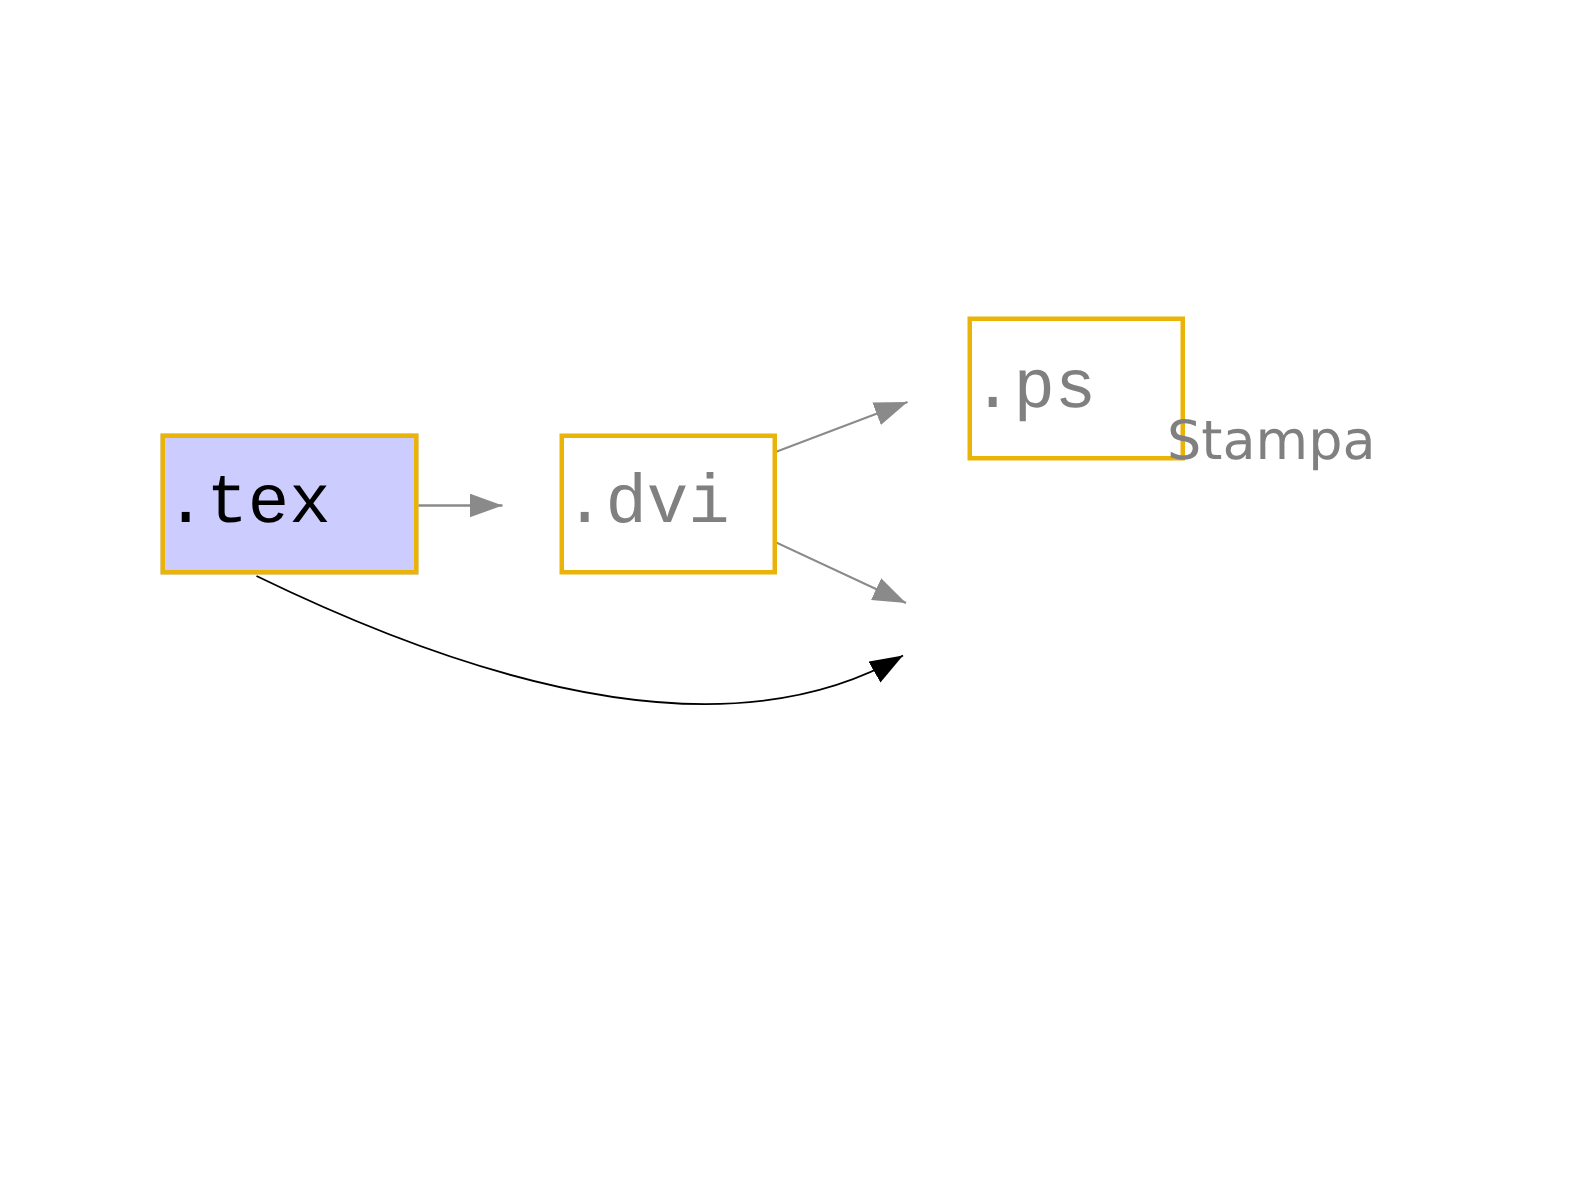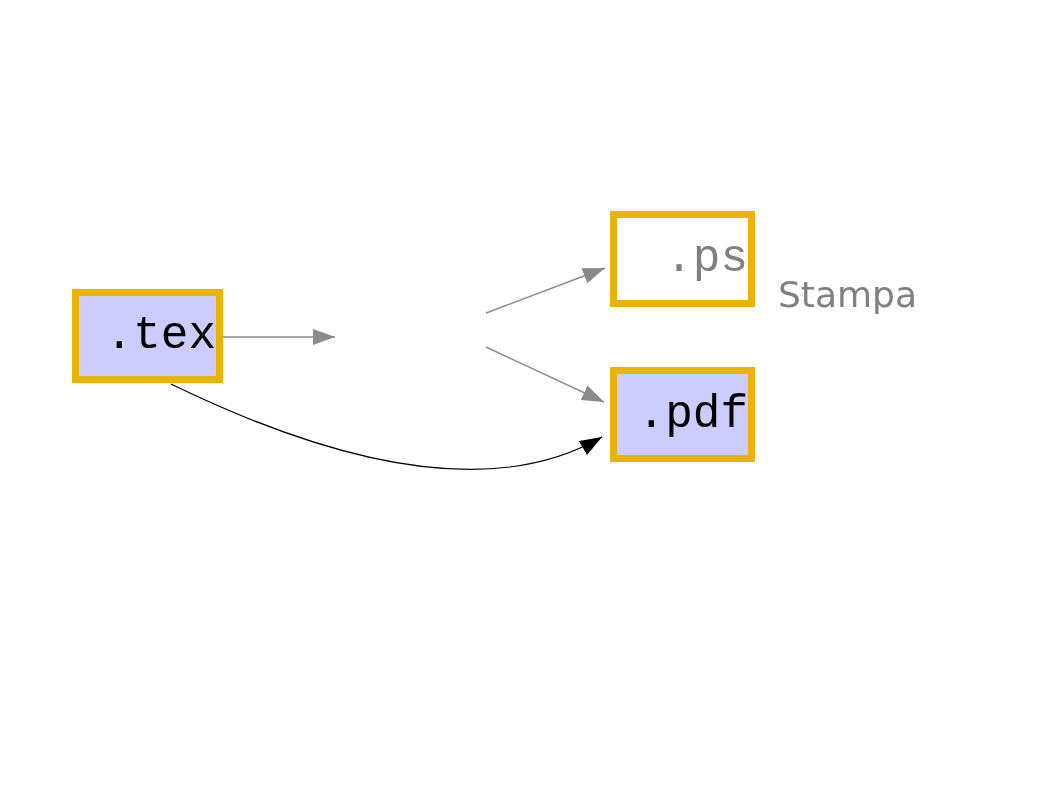--- a/index.html
+++ b/index.html
@@ -18,29 +18,30 @@
   .edges {
     position: absolute;
     left: 0;
     top: 0;
     width: 1058px;
     height: 794px;
   }
   .node {
     position: absolute;
     box-sizing: border-box;
-    border: 7px solid #eab308;
+    border: 3px solid #eab308;
     display: flex;
     align-items: center;
-    justify-content: flex-end;
+    justify-content: flex-start;
     font-family: "Liberation Mono", "DejaVu Sans Mono", monospace;
     font-size: 46px;
     line-height: 1;
+    margin-left: 35px;
   }
-  .node-tex  { left: 72px;  top: 289px; width: 151px; height: 94px; background: #ccccff; color: #000000; }
+  .node-tex  { left: 72px;  top: 289px; width: 172px; height: 94px; background: #ccccff; color: #000000; }
   .node-dvi  { left: 338px; top: 289px; width: 145px; height: 94px; background: #ffffff; color: #808080; }
   .node-ps   { left: 610px; top: 211px; width: 145px; height: 96px; background: #ffffff; color: #808080; }
   .node-pdf  { left: 610px; top: 367px; width: 145px; height: 95px; background: #ccccff; color: #000000; }
   .annotation {
     position: absolute;
     font-size: 36px;
     line-height: 38px;
     white-space: nowrap;
     margin-top: 36px;
   }
@@ -76,28 +77,28 @@
 
     <path d="M486,347 L604,402" fill="none" stroke="#8a8a8a" stroke-width="1.4" marker-end="url(#ah-gray)"></path>
 
     <path d="M171,384 Q455,522 602,437" fill="none" stroke="#000000" stroke-width="1.2" marker-end="url(#ah-black)"></path>
   </svg>
 
   <div class="node node-tex">
     <span>.tex</span>
   </div>
 
+  <div class="node node-dvi">
+    <span>.dvi</span>
+  </div>
 
   <div class="node node-ps">
     <span>.ps</span>
   </div>
 
-  <div class="node node-pdf">
-    <span>.pdf</span>
-  </div>
 
   <div class="annotation label-stampa">
     <span>Stampa</span>
   </div>
 
   <div class="annotation label-stampa-vis">
   </div>
 
 </div>
 

